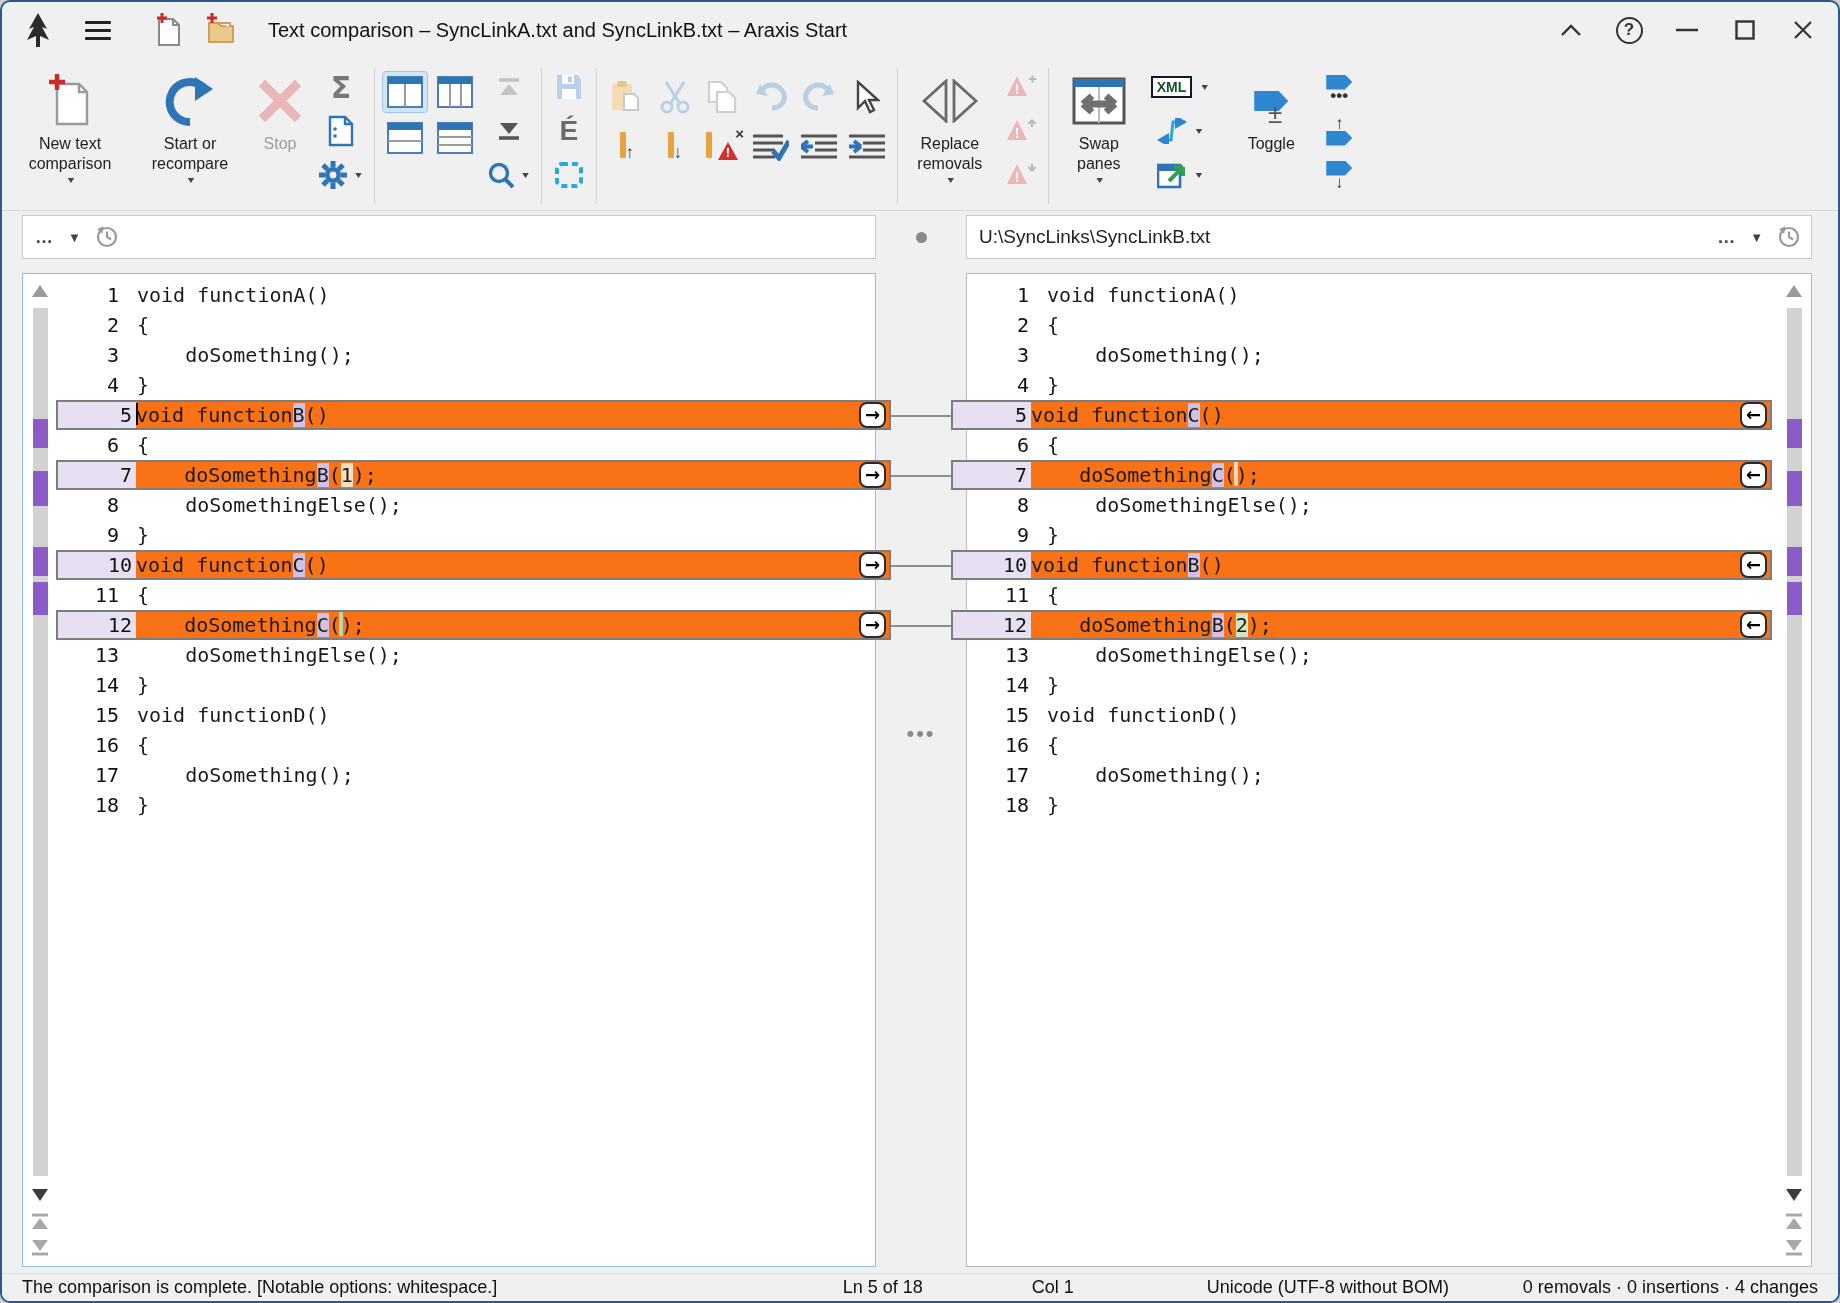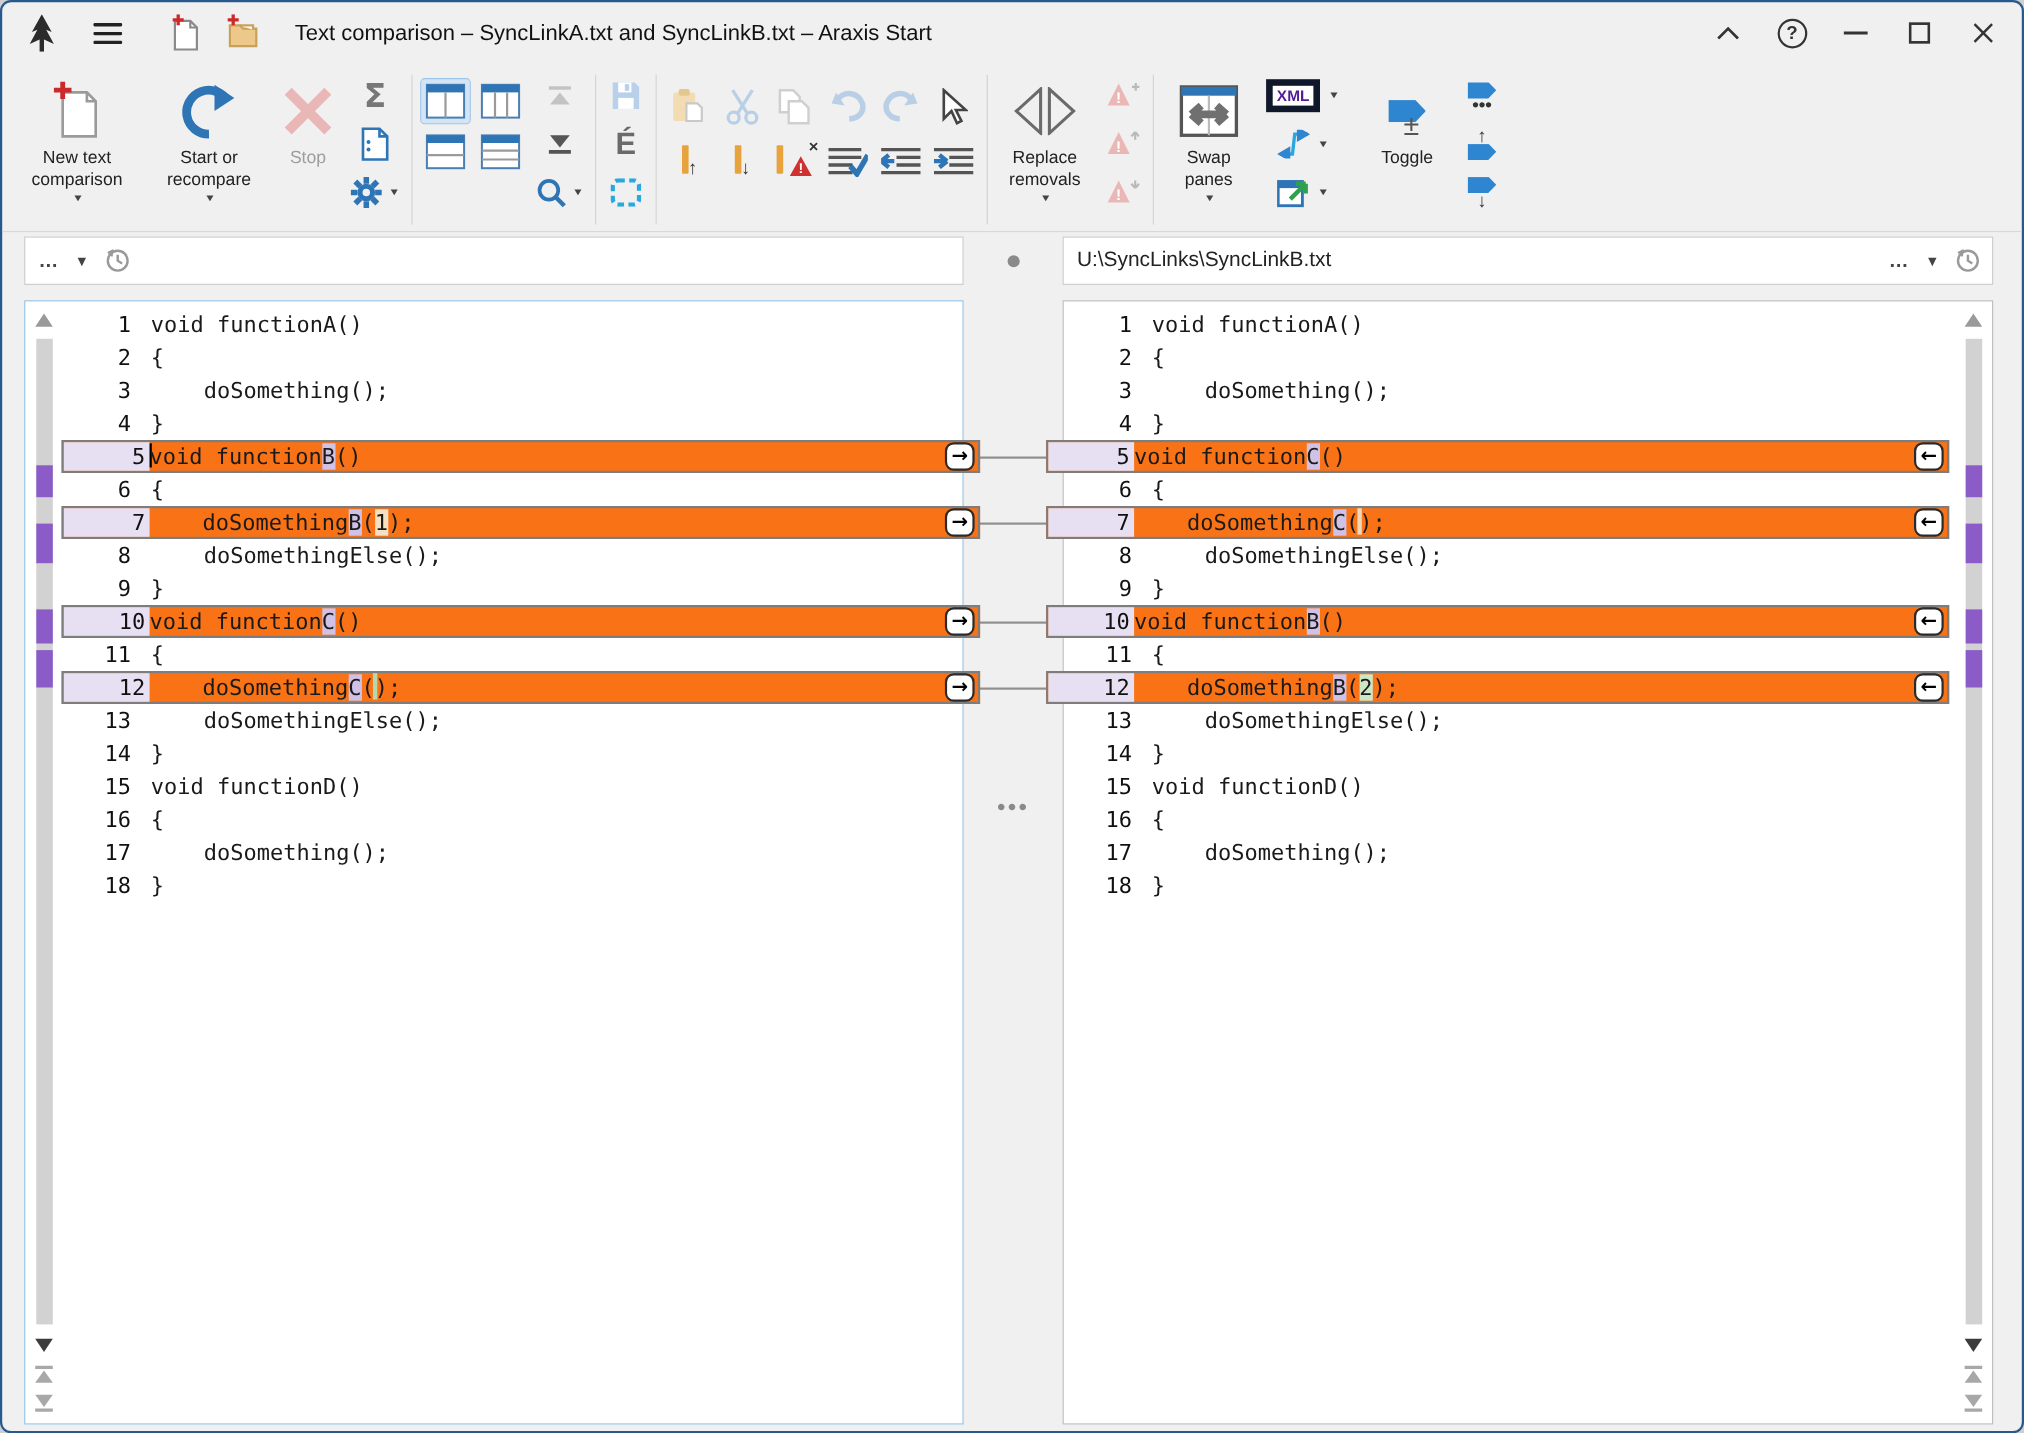--- a/index.html
+++ b/index.html
@@ -429,21 +429,21 @@
             <path d="M28 11 v36" stroke="#bbb" stroke-width="2"></path>
             <path d="M12 28 h32 M12 28 l9 -8 M12 28 l9 8 M44 28 l-9 -8 M44 28 l-9 8" stroke="#707070" stroke-width="7" fill="none"></path>
           </svg>
       </div>
       <div class="tlabel" style="max-width:64px;">Swap panes</div>
       <span class="caret-d">▼</span>
     </div>
 
     <div class="minicol">
       <div class="mini">
-        <span style="border:6px solid #0f172a; color:#4c1d95; font-weight:bold; font-size:14px; padding:1px 4px; background:#fff;">XML</span>
+        <span style="border:2px solid #0f172a; color:#14532d; font-weight:bold; font-size:14px; padding:1px 4px; background:#fff;">XML</span>
         <span class="caret-d" style="margin-left:7px;">▼</span>
       </div>
       <div class="mini">
         <svg width="30" height="26" viewBox="0 0 30 26">
             <path d="M28 4 L16 4 L14 22 L4 22" fill="none" stroke="#29a8e0" stroke-width="3"></path>
             <path d="M30 4 L18 -3 V11 Z" fill="#2e86d1"></path>
             <path d="M0 22 L12 15 V29 Z" fill="#2e86d1"></path>
           </svg>
         <span class="caret-d" style="margin-left:7px;">▼</span>
       </div>
@@ -623,14 +623,21 @@
           <svg width="18" height="17" viewBox="0 0 18 17">
               <path d="M1 1 H17 L9 12 Z" fill="#a8a8a8"></path>
               <path d="M1 15 h16" stroke="#a8a8a8" stroke-width="3"></path>
             </svg>
         </div>
       </div>
     </div>
 
   </div>
 
+  <div class="statusbar">
+    <div class="sb-msg">The comparison is complete. [Notable options: whitespace.]</div>
+    <div class="sb-seg sb-ln">Ln 5 of 18</div>
+    <div class="sb-seg sb-col">Col 1</div>
+    <div class="sb-seg sb-enc">Unicode (UTF-8 without BOM)</div>
+    <div class="sb-sum">0 removals · 0 insertions · 4 changes</div>
+  </div>
 
 </div>
 
 </body></html>

